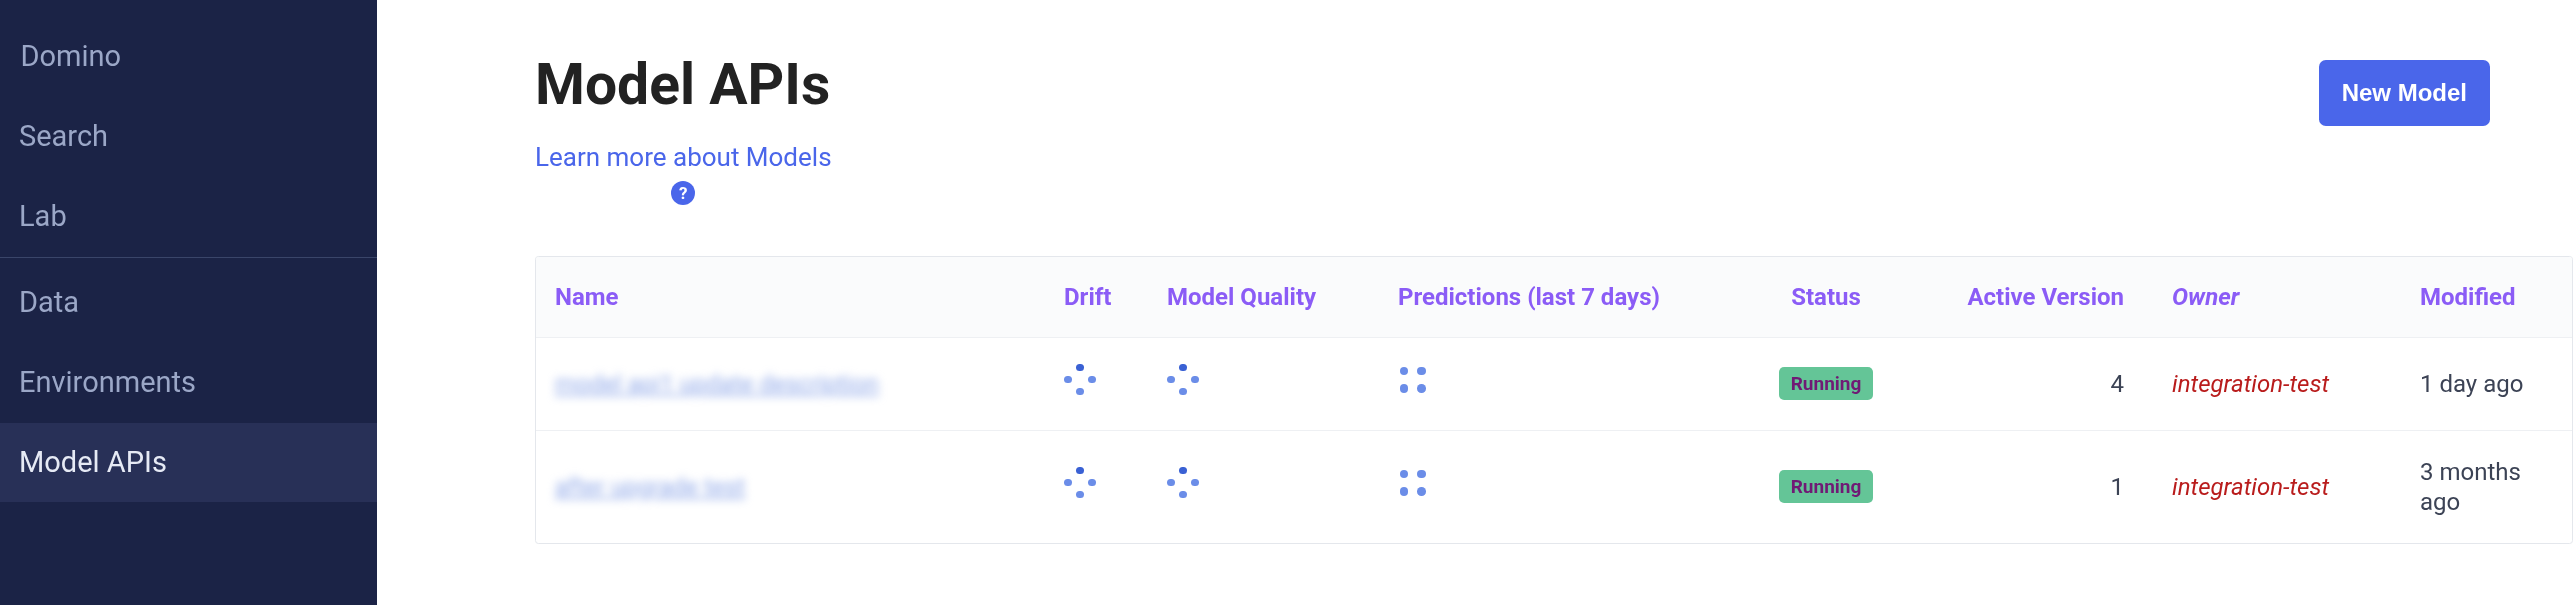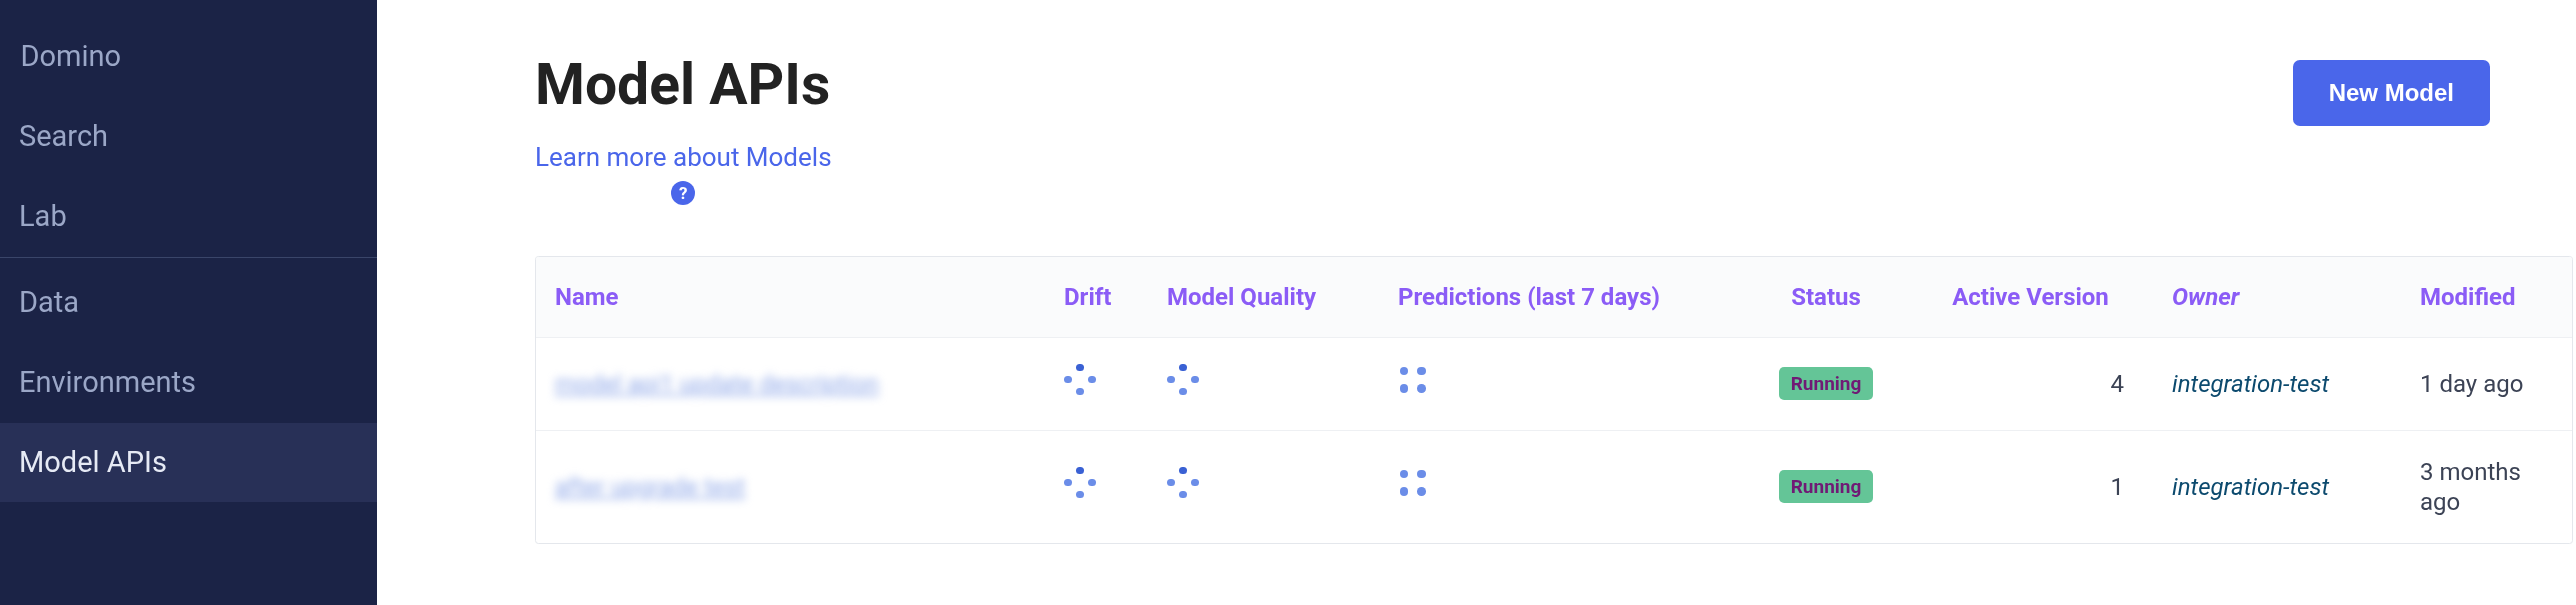--- a/index.html
+++ b/index.html
@@ -79,21 +79,21 @@
     justify-content: center;
     font-size: 17px;
     font-weight: 700;
   }
 
   .btn-primary {
     background: #4a66ea;
     color: #fff;
     font-size: 24px;
     font-weight: 600;
-    padding: 19px 36px;
+    padding: 19px 23px;
     border: none;
     border-radius: 6.8px;
     cursor: pointer;
     margin-top: 8.6px;
   }
 
   
   .table-wrap {
     margin-top: 51px;
     border: 0.9px solid #e4e7ec;
@@ -115,21 +115,21 @@
     color: #8b5cf6;
     background: #fafbfc;
   }
   tr:last-child td { border-bottom: none; }
 
   .col-name { width: 509px; }
   .col-drift { width: 103px; }
   .col-quality { width: 231px; }
   .col-pred { width: 355px; }
   .col-status { width: 184px; text-align: center; }
-  .col-version { width: 235px; text-align: center; padding-right: 29px;}
+  .col-version { width: 235px; text-align: right; padding-right: 29px;}
   .col-owner { width: 248px; font-style: italic; }
   .col-modified { width: auto; }
 
   td.col-version { text-align: right; padding-right: 29px; }
 
   .blurred-name {
     color: #8ea7e8;
     filter: blur(4.3px);
     font-size: 24px;
     user-select: none;
@@ -176,21 +176,21 @@
     display: inline-block;
     background: #64c597;
     color: #701a75;
     font-size: 19px;
     font-weight: 700;
     padding: 5.1px 12px;
     border-radius: 5.1px;
   }
 
   .owner-link {
-    color: #0c4a6e;
+    color: #b91c1c;
     text-decoration: none;
     font-size: 24px;
   }
 
   .modified-text { font-size: 24px; color: #3c4355; line-height: 1.25; }
 </style>
 </head>
 <body>
 
 <div class="layout">

